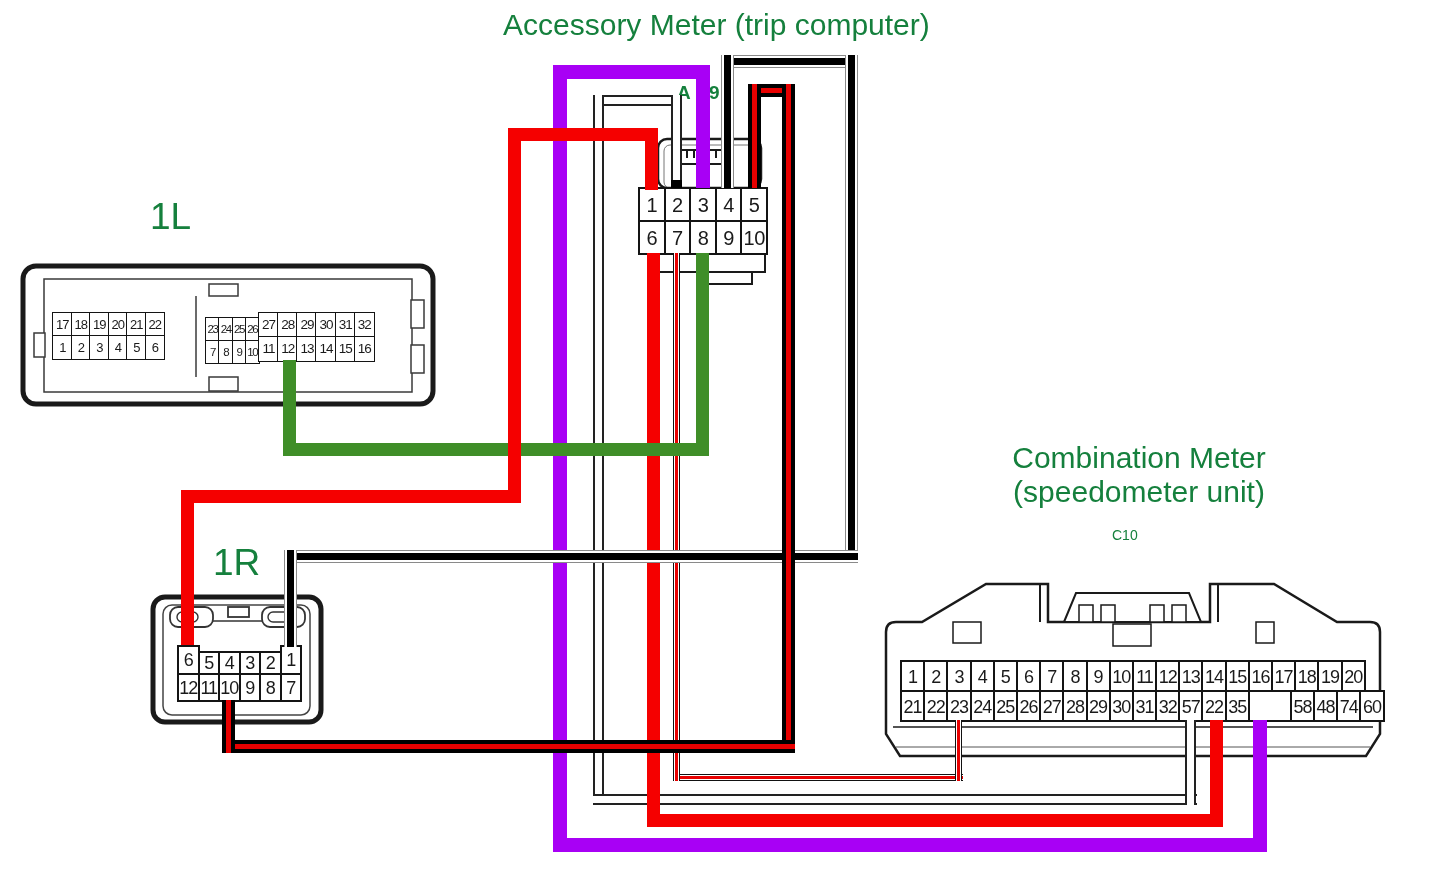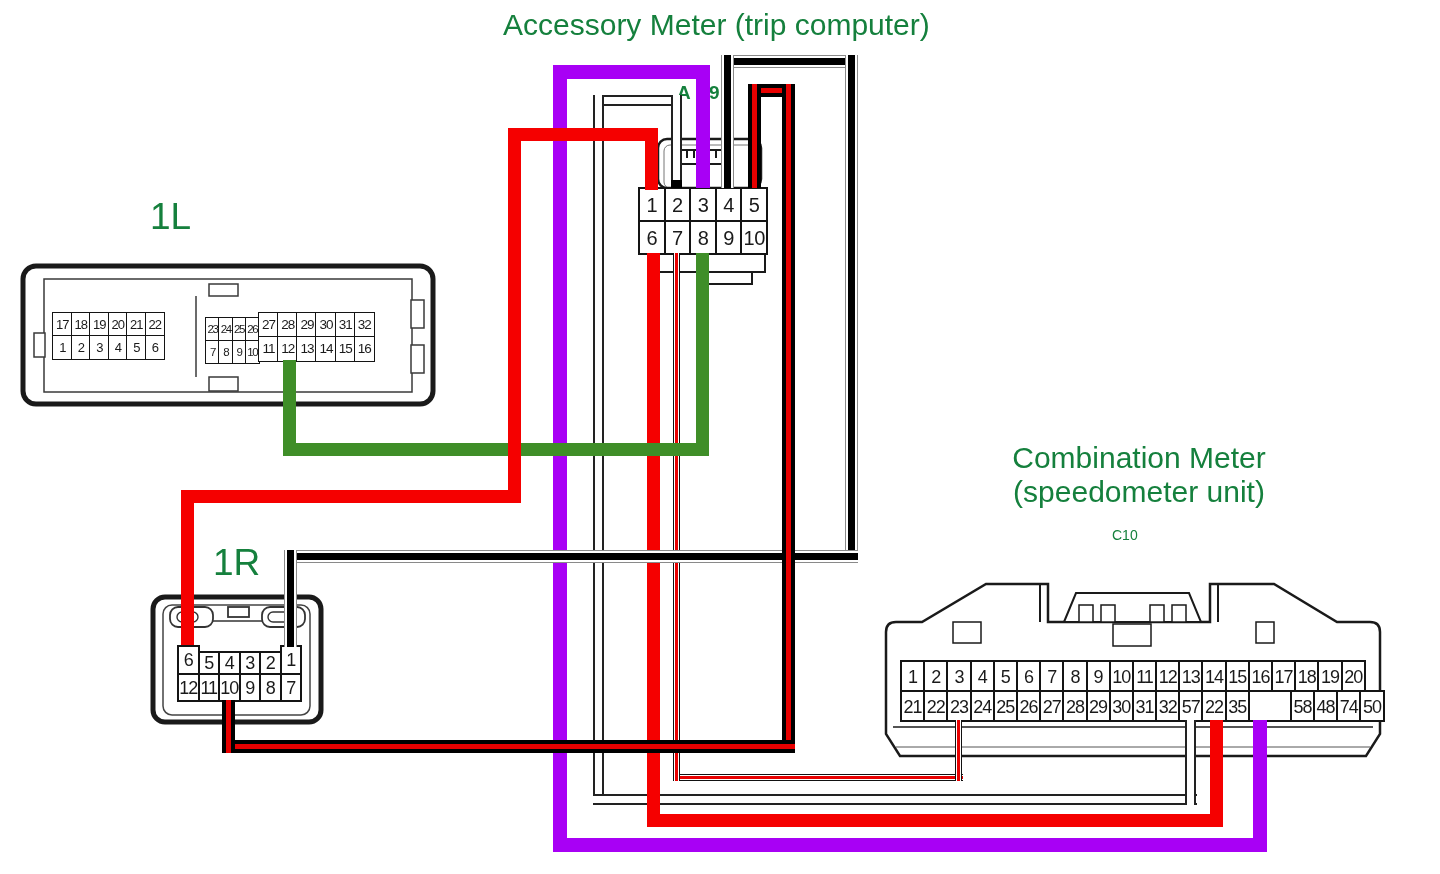--- a/index.html
+++ b/index.html
@@ -161,21 +161,21 @@
         <div class="pin-cell" style="width: 25.2px; margin-left: -2px; height: 32px; line-height: 30px; font-size: 18px; letter-spacing: -1px;">30</div>
         <div class="pin-cell" style="width: 25.2px; margin-left: -2px; height: 32px; line-height: 30px; font-size: 18px; letter-spacing: -1px;">31</div>
         <div class="pin-cell" style="width: 25.2px; margin-left: -2px; height: 32px; line-height: 30px; font-size: 18px; letter-spacing: -1px;">32</div>
         <div class="pin-cell" style="width: 25.2px; margin-left: -2px; height: 32px; line-height: 30px; font-size: 18px; letter-spacing: -1px;">57</div>
         <div class="pin-cell" style="width: 25.2px; margin-left: -2px; height: 32px; line-height: 30px; font-size: 18px; letter-spacing: -1px;">22</div>
         <div class="pin-cell" style="width: 25.2px; margin-left: -2px; height: 32px; line-height: 30px; font-size: 18px; letter-spacing: -1px;">35</div>
         <div class="pin-cell" style="width: 25.2px; margin-left: -2px; height: 32px; line-height: 30px; font-size: 18px; letter-spacing: -1px; padding-left: 40px;">36</div>
         <div class="pin-cell" style="width: 25.2px; margin-left: -2px; height: 32px; line-height: 30px; font-size: 18px; letter-spacing: -1px;">58</div>
         <div class="pin-cell" style="width: 25.2px; margin-left: -2px; height: 32px; line-height: 30px; font-size: 18px; letter-spacing: -1px;">48</div>
         <div class="pin-cell" style="width: 25.2px; margin-left: -2px; height: 32px; line-height: 30px; font-size: 18px; letter-spacing: -1px;">74</div>
-        <div class="pin-cell" style="width: 25.2px; margin-left: -2px; height: 32px; line-height: 30px; font-size: 18px; letter-spacing: -1px;">50</div>
+        <div class="pin-cell" style="width: 25.2px; margin-left: -2px; height: 32px; line-height: 30px; font-size: 18px; letter-spacing: -1px;">60</div>
       </div>
     </div>
   <div class="pin-grid thin" id="grid-l1-left" style="left: 52px; top: 312px;">
       <div class="pin-row">
         <div class="pin-cell" style="width: 20.5px; height: 25px; line-height: 23px; font-size: 13px; letter-spacing: -1px;">17</div>
         <div class="pin-cell" style="width: 20.5px; margin-left: -2px; height: 25px; line-height: 23px; font-size: 13px; letter-spacing: -1px;">18</div>
         <div class="pin-cell" style="width: 20.5px; margin-left: -2px; height: 25px; line-height: 23px; font-size: 13px; letter-spacing: -1px;">19</div>
         <div class="pin-cell" style="width: 20.5px; margin-left: -2px; height: 25px; line-height: 23px; font-size: 13px; letter-spacing: -1px;">20</div>
         <div class="pin-cell" style="width: 20.5px; margin-left: -2px; height: 25px; line-height: 23px; font-size: 13px; letter-spacing: -1px;">21</div>
         <div class="pin-cell" style="width: 20.5px; margin-left: -2px; height: 25px; line-height: 23px; font-size: 13px; letter-spacing: -1px;">22</div>

